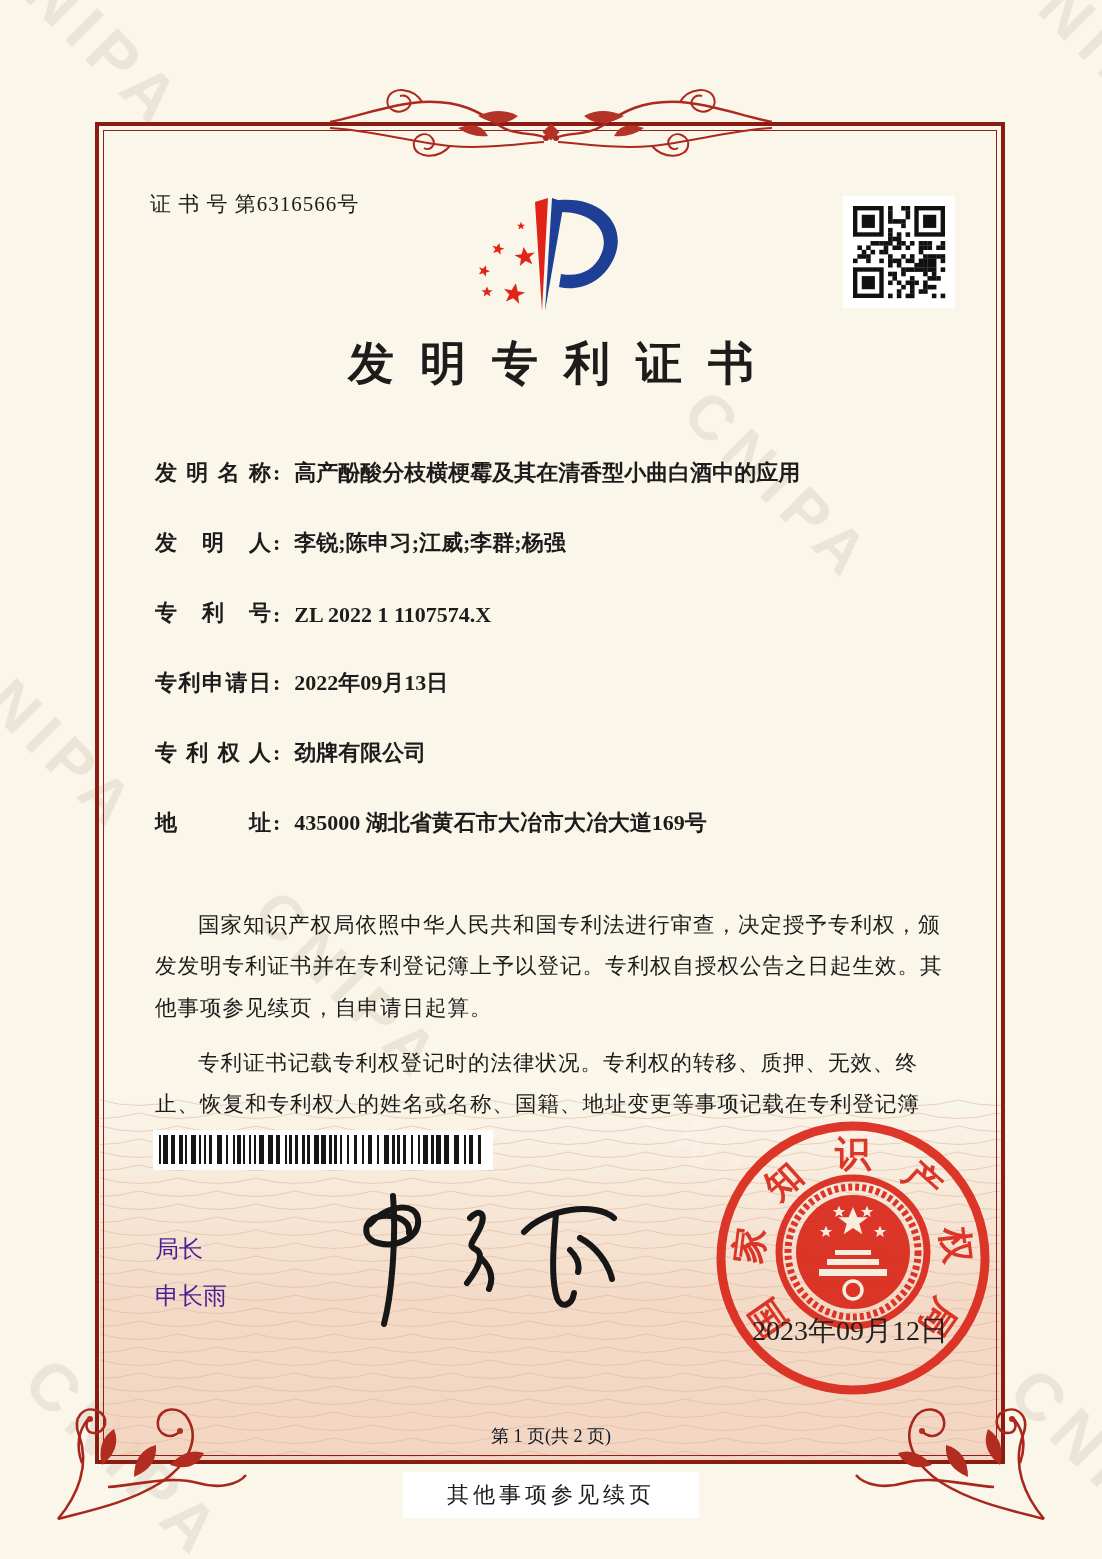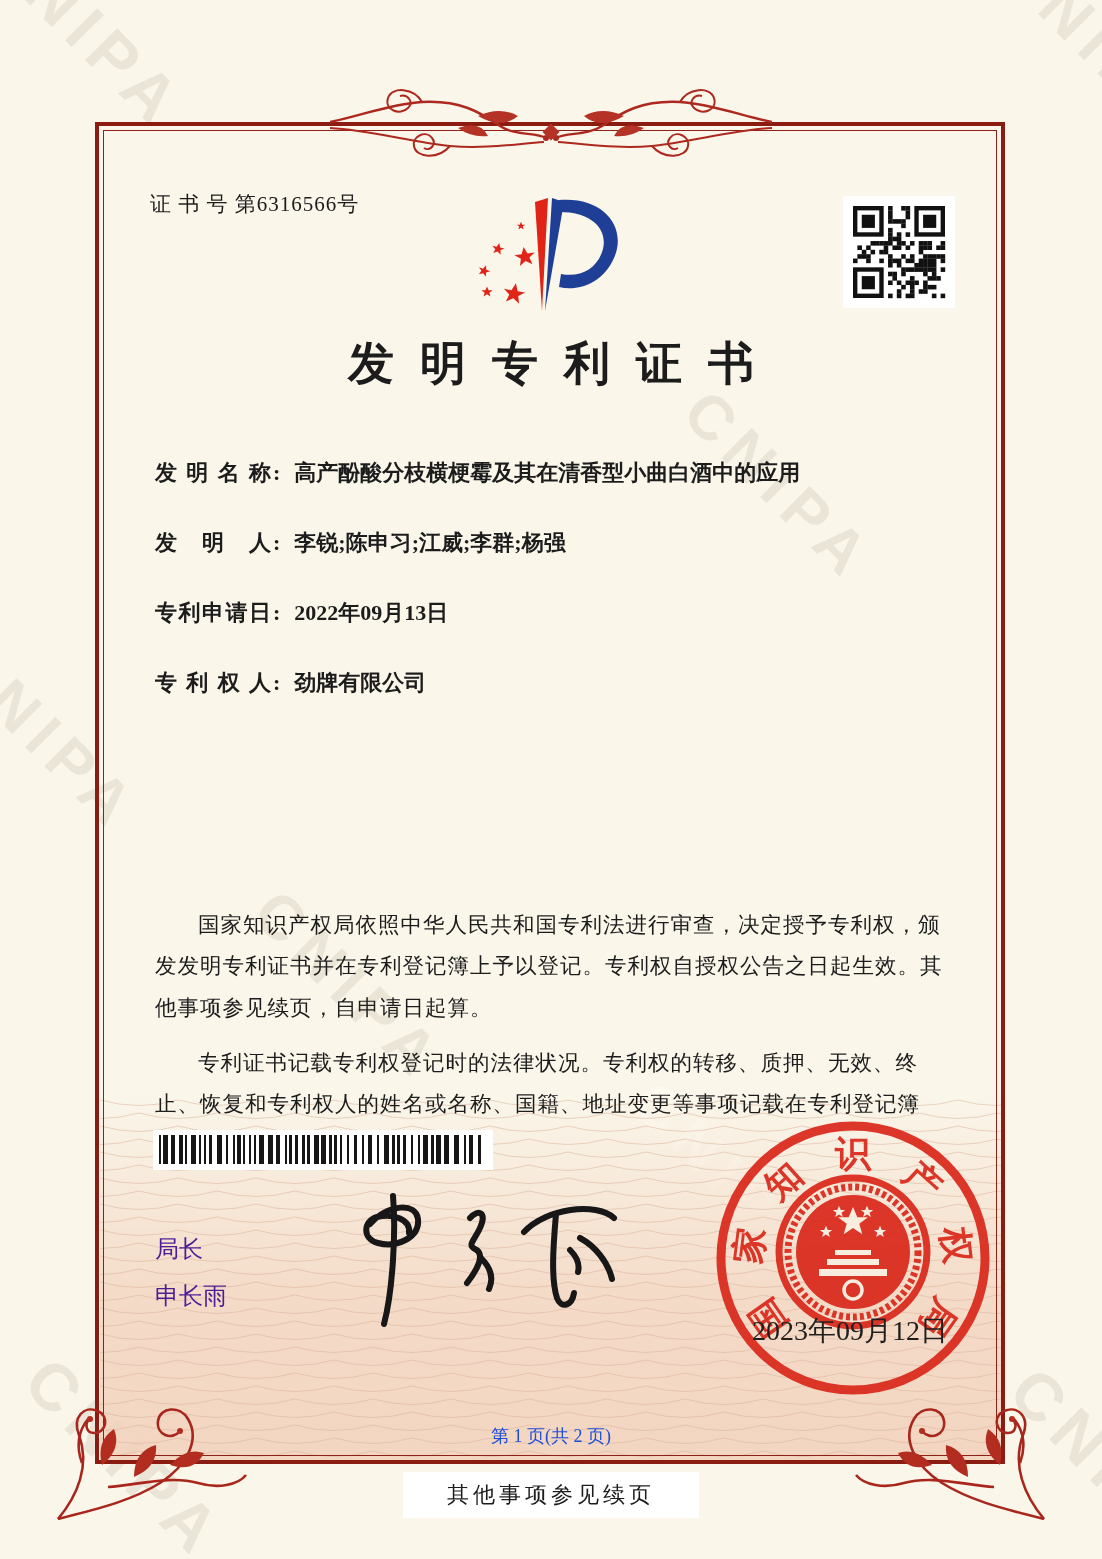--- a/index.html
+++ b/index.html
@@ -44,21 +44,21 @@
   .flabel{display:inline-block;width:116px;text-align:justify;text-align-last:justify;vertical-align:bottom;}
   .fcolon{display:inline-block;margin:0 14px 0 2px;}
   .grant-gap{display:inline-block;width:126px;}
   #paragraphs{left:155px;top:905px;width:806px;font-size:21.5px;line-height:1.92;}
   #paragraphs p{margin:0 0 14px 0;text-indent:2em;letter-spacing:1px;}
   #barcode{left:153px;top:1130px;background:#ffffff;z-index:3;}
   #commissioner{left:155px;top:1226px;font-family:"Liberation Sans","DejaVu Sans",sans-serif;
     font-size:24px;line-height:1.95;color:#4c1d95;z-index:3;}
   #signature{left:318px;top:1188px;z-index:3;}
   #seal{left:708px;top:1112px;z-index:4;}
-  #page-info{left:0;top:1424px;width:1102px;text-align:center;font-size:18px;color:#1d4ed8;z-index:3;}
+  #page-info{left:0;top:1424px;width:1102px;text-align:center;font-size:18px;color:#0f172a;z-index:3;}
   #continuation{
     left:0;top:1472px;width:1102px;text-align:center;z-index:3;
   }
   #continuation span{
     display:inline-block;background:#ffffff;padding:8px 44px;font-size:22px;letter-spacing:4px;
   }
   .orn{z-index:5;pointer-events:none;}
 </style>
 </head>
 <body>
@@ -264,24 +264,30 @@
 <div class="abs content" id="title">发明专利证书</div>
 
 <div class="abs content" id="fields">
   <div class="frow">
     <span class="flabel">发明名称</span><span class="fcolon">:</span><span class="fvalue">高产酚酸分枝横梗霉及其在清香型小曲白酒中的应用</span>
   </div>
   <div class="frow">
     <span class="flabel">发明人</span><span class="fcolon">:</span><span class="fvalue">李锐;陈申习;江威;李群;杨强</span>
   </div>
   <div class="frow">
+    <span class="flabel">专利号</span><span class="fcolon">:</span><span class="fvalue">ZL 2022 1 1107574.X</span>
+  </div>
+  <div class="frow">
     <span class="flabel">专利申请日</span><span class="fcolon">:</span><span class="fvalue">2022年09月13日</span>
   </div>
   <div class="frow">
     <span class="flabel">专利权人</span><span class="fcolon">:</span><span class="fvalue">劲牌有限公司</span>
+  </div>
+  <div class="frow">
+    <span class="flabel">地址</span><span class="fcolon">:</span><span class="fvalue">435000 湖北省黄石市大冶市大冶大道169号</span>
   </div>
 </div>
 
 <div class="abs content" id="paragraphs">
   <p>国家知识产权局依照中华人民共和国专利法进行审查，决定授予专利权，颁发发明专利证书并在专利登记簿上予以登记。专利权自授权公告之日起生效。其他事项参见续页，自申请日起算。</p>
   <p>专利证书记载专利权登记时的法律状况。专利权的转移、质押、无效、终止、恢复和专利权人的姓名或名称、国籍、地址变更等事项记载在专利登记簿上。</p>
 </div>
 
 <svg class="abs" id="barcode" width="340" height="40" viewBox="0 0 340 40">
   <rect width="340" height="40" fill="#ffffff"></rect>

